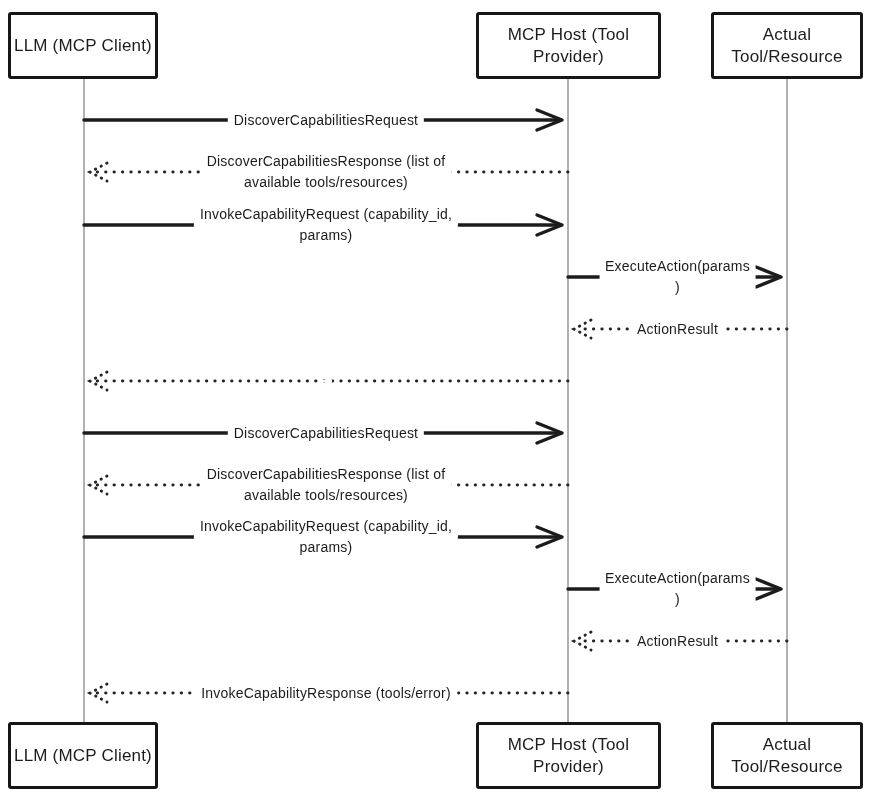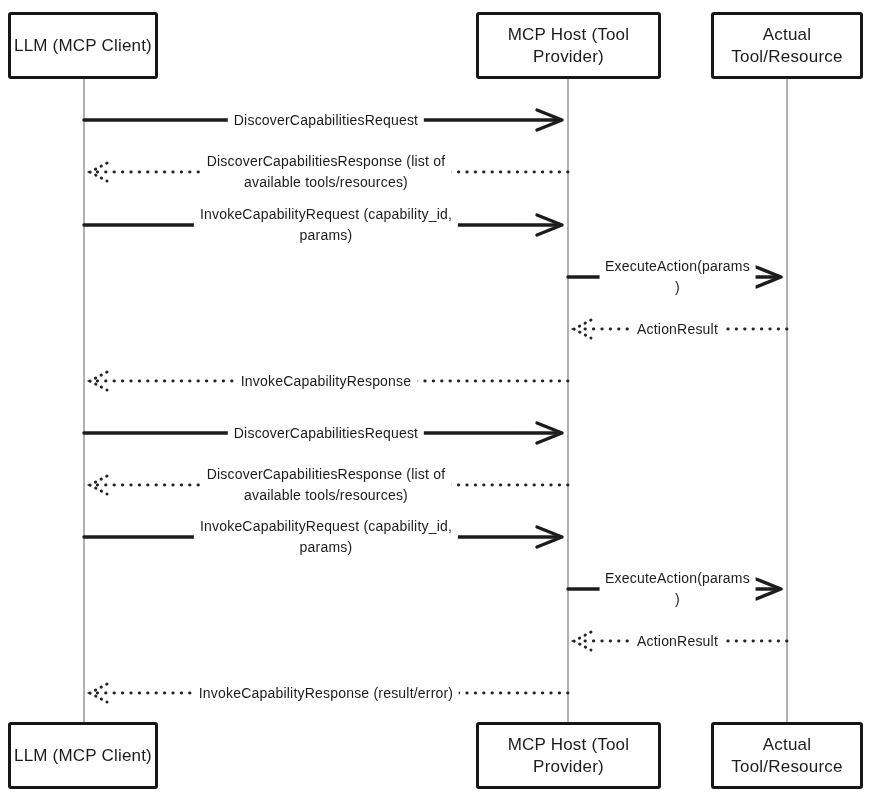--- a/index.html
+++ b/index.html
@@ -62,27 +62,27 @@
       <path d="M 591 632 L 574 641 L 591 650" class="dot-head"></path>
       <line x1="568" y1="693" x2="93" y2="693" class="dot-line"></line>
       <path d="M 107 684 L 90 693 L 107 702" class="dot-head"></path>
     </svg>
   <div id="nodes">
       <div class="msg-label" style="left: 326px; top: 120px;"><div>DiscoverCapabilitiesRequest</div></div>
       <div class="msg-label" style="left: 326px; top: 172px;"><div>DiscoverCapabilitiesResponse (list of</div><div>available tools/resources)</div></div>
       <div class="msg-label" style="left: 326px; top: 225px;"><div>InvokeCapabilityRequest (capability_id,</div><div>params)</div></div>
       <div class="msg-label" style="left: 677.5px; top: 277px;"><div>ExecuteAction(params</div><div>)</div></div>
       <div class="msg-label" style="left: 677.5px; top: 329px;"><div>ActionResult</div></div>
-      <div class="msg-label" style="left: 326px; top: 381px;"><div>InvokeCapabilityResponse</div></div>
+      <div class="msg-label" style="left: 326px; top: 381px;"></div>
       <div class="msg-label" style="left: 326px; top: 433px;"><div>DiscoverCapabilitiesRequest</div></div>
       <div class="msg-label" style="left: 326px; top: 485px;"><div>DiscoverCapabilitiesResponse (list of</div><div>available tools/resources)</div></div>
       <div class="msg-label" style="left: 326px; top: 537px;"><div>InvokeCapabilityRequest (capability_id,</div><div>params)</div></div>
       <div class="msg-label" style="left: 677.5px; top: 589px;"><div>ExecuteAction(params</div><div>)</div></div>
       <div class="msg-label" style="left: 677.5px; top: 641px;"><div>ActionResult</div></div>
-      <div class="msg-label" style="left: 326px; top: 693px;"><div>InvokeCapabilityResponse (result/error)</div></div>
+      <div class="msg-label" style="left: 326px; top: 693px;"><div>InvokeCapabilityResponse (tools/error)</div></div>
       <div class="actor-box" style="left: 8px; width: 150px; top: 12px; height: 67px;"><div>LLM (MCP Client)</div></div>
       <div class="actor-box" style="left: 8px; width: 150px; top: 722px; height: 67px;"><div>LLM (MCP Client)</div></div>
       <div class="actor-box" style="left: 476px; width: 185px; top: 12px; height: 67px;"><div>MCP Host (Tool</div><div>Provider)</div></div>
       <div class="actor-box" style="left: 476px; width: 185px; top: 722px; height: 67px;"><div>MCP Host (Tool</div><div>Provider)</div></div>
       <div class="actor-box" style="left: 711px; width: 152px; top: 12px; height: 67px;"><div>Actual</div><div>Tool/Resource</div></div>
       <div class="actor-box" style="left: 711px; width: 152px; top: 722px; height: 67px;"><div>Actual</div><div>Tool/Resource</div></div>
     </div>
 </div>
 
 </body></html>

